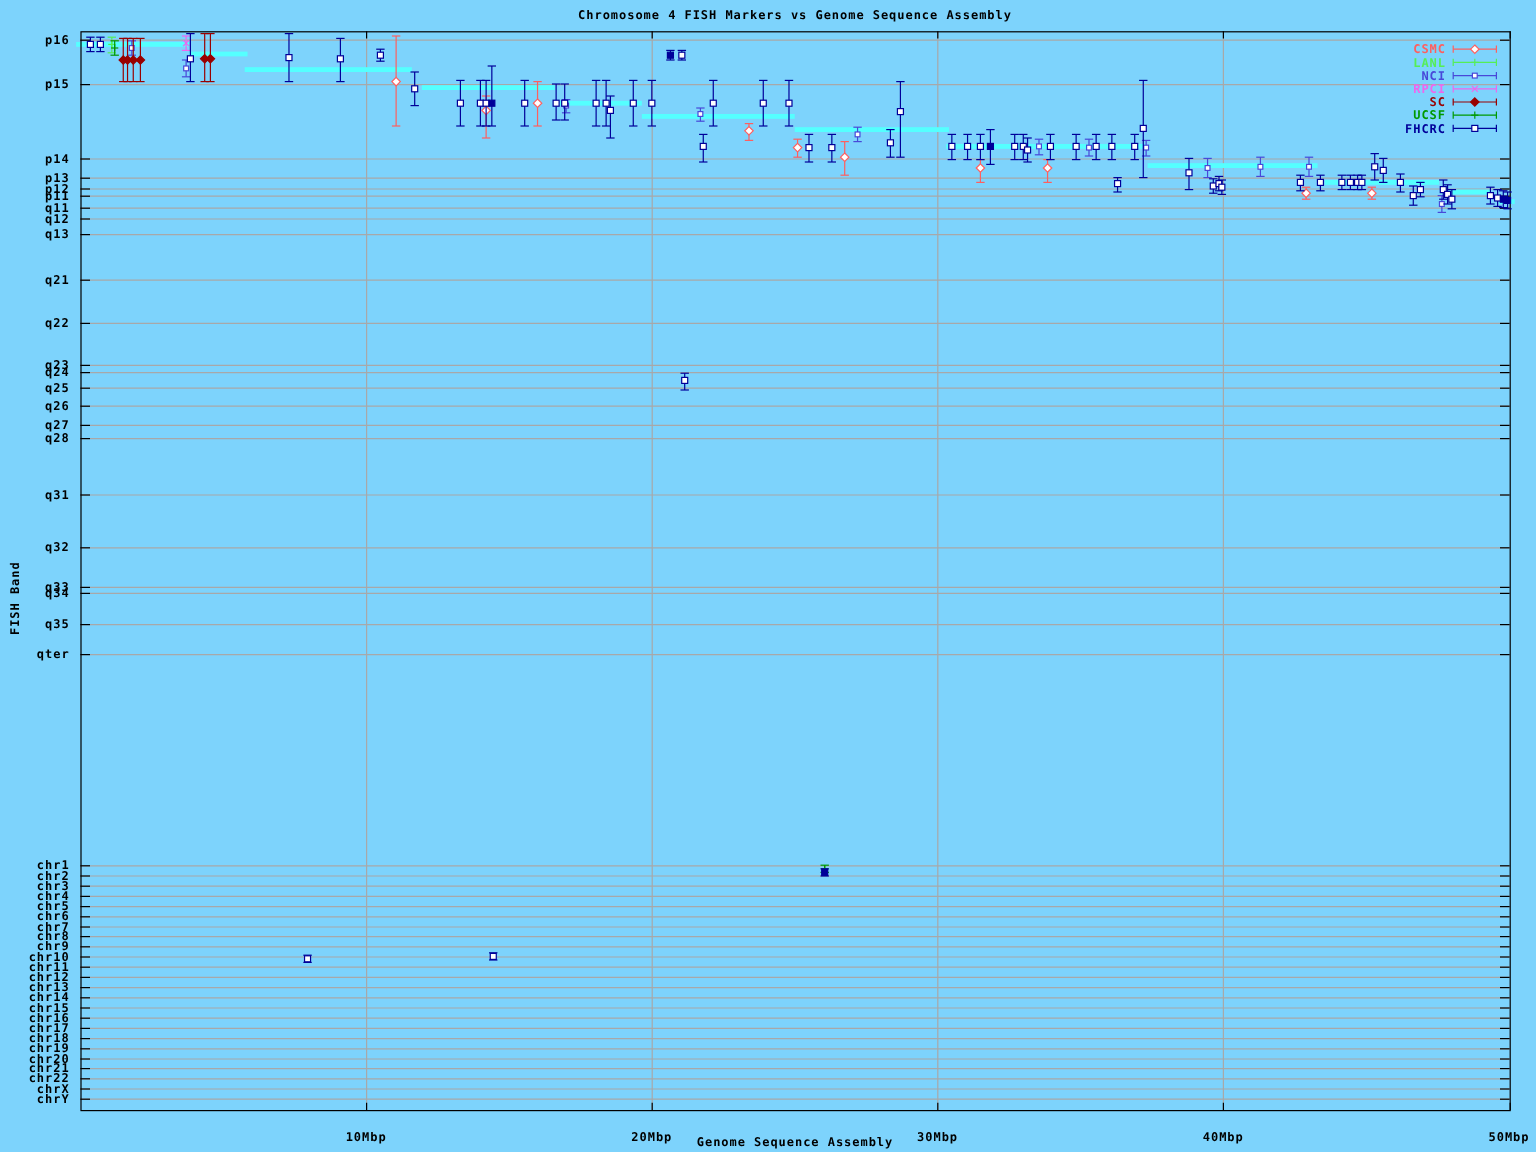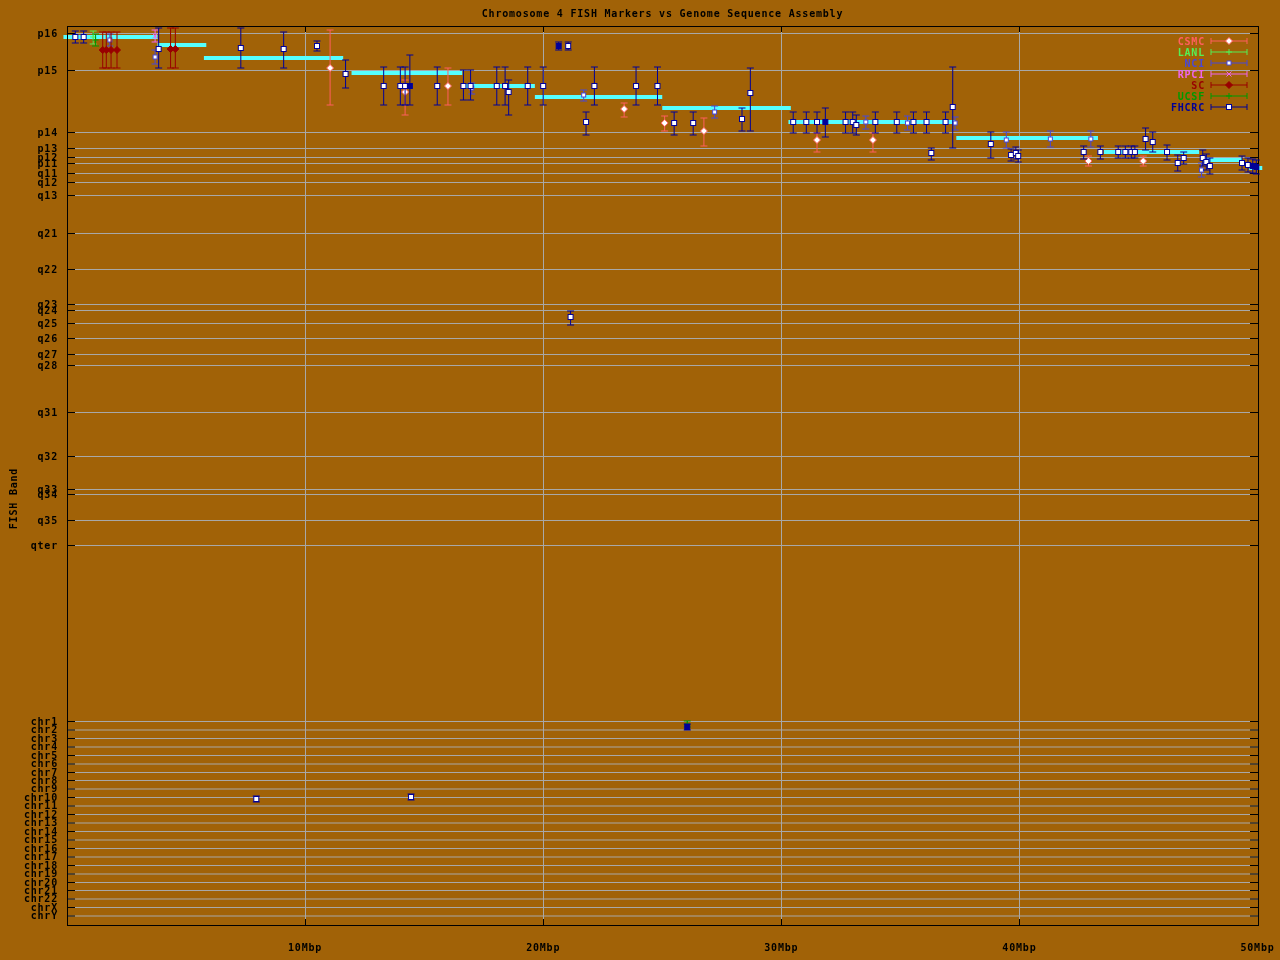--- a/index.html
+++ b/index.html
@@ -1,16 +1,16 @@
 <!DOCTYPE html>
 <html><head>
 <meta charset="utf-8">
 <style>
   html,body{margin:0;padding:0;background:#fff;}
-  .stage{position:relative;width:1280px;height:960px;background:#a16207;overflow:hidden;
+  .stage{position:relative;width:1280px;height:960px;background:#7dd3fc;overflow:hidden;
          font-family:"DejaVu Sans Mono",monospace;color:#000;}
   .mono{font-family:"DejaVu Sans Mono",monospace;font-size:10px;font-weight:bold;letter-spacing:0.8px;}
   .title{position:absolute;top:8px;left:67px;width:1191px;text-align:center;}
   .xlabel{position:absolute;top:947px;left:67px;width:1191px;text-align:center;}
   .ylabel{position:absolute;left:-31px;top:492px;width:90px;height:13px;text-align:center;
           transform:rotate(-90deg);}
   svg{position:absolute;left:0;top:0;}
   svg text{font-family:"DejaVu Sans Mono",monospace;font-weight:bold;}
 </style>
 </head>
@@ -920,13 +920,14 @@
         </g>
         <g stroke="#000099" fill="none">
           <text x="1205" y="110.5" text-anchor="end" fill="#000099" stroke="none">FHCRC</text>
           <line x1="1211" x2="1247" y1="107" y2="107"></line>
           <line x1="1211" x2="1211" y1="104" y2="110"></line>
           <line x1="1247" x2="1247" y1="104" y2="110"></line>
           <rect x="1226.5" y="104.5" width="5" height="5" fill="#fff"></rect>
         </g>
       </g>
     </svg>
+  <div class="xlabel mono">Genome Sequence Assembly</div>
 </div>
 
 </body></html>

